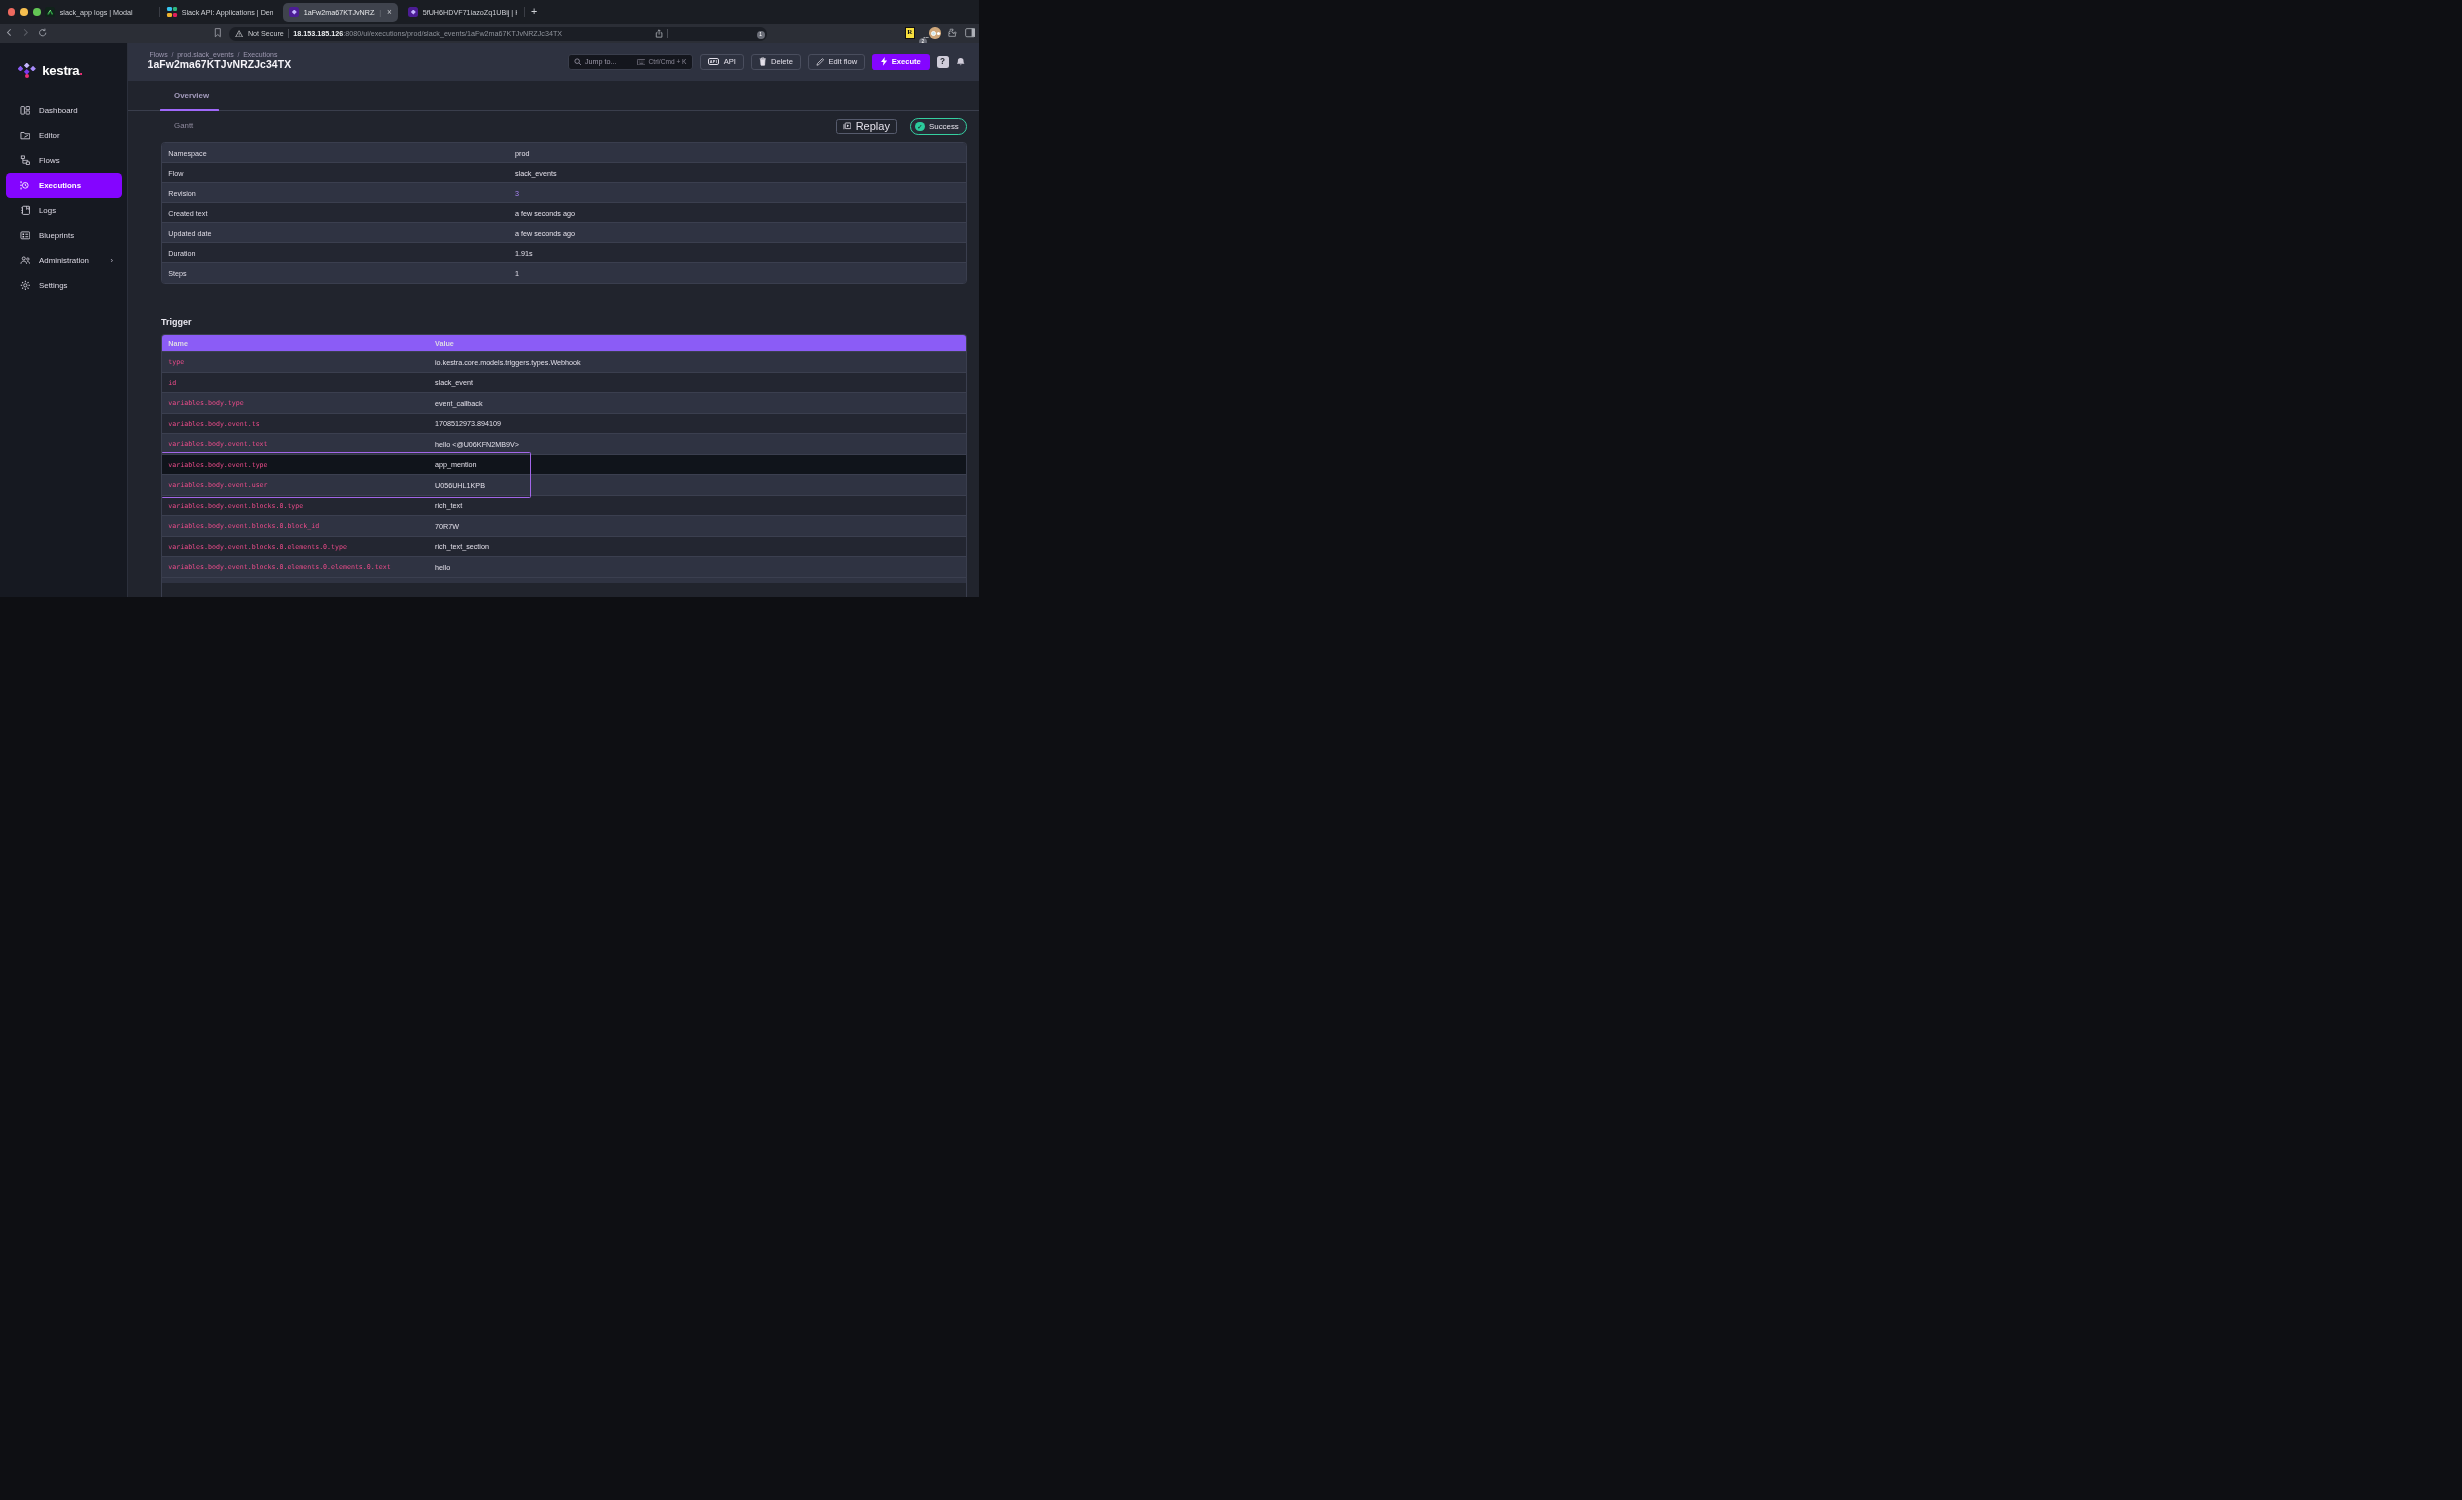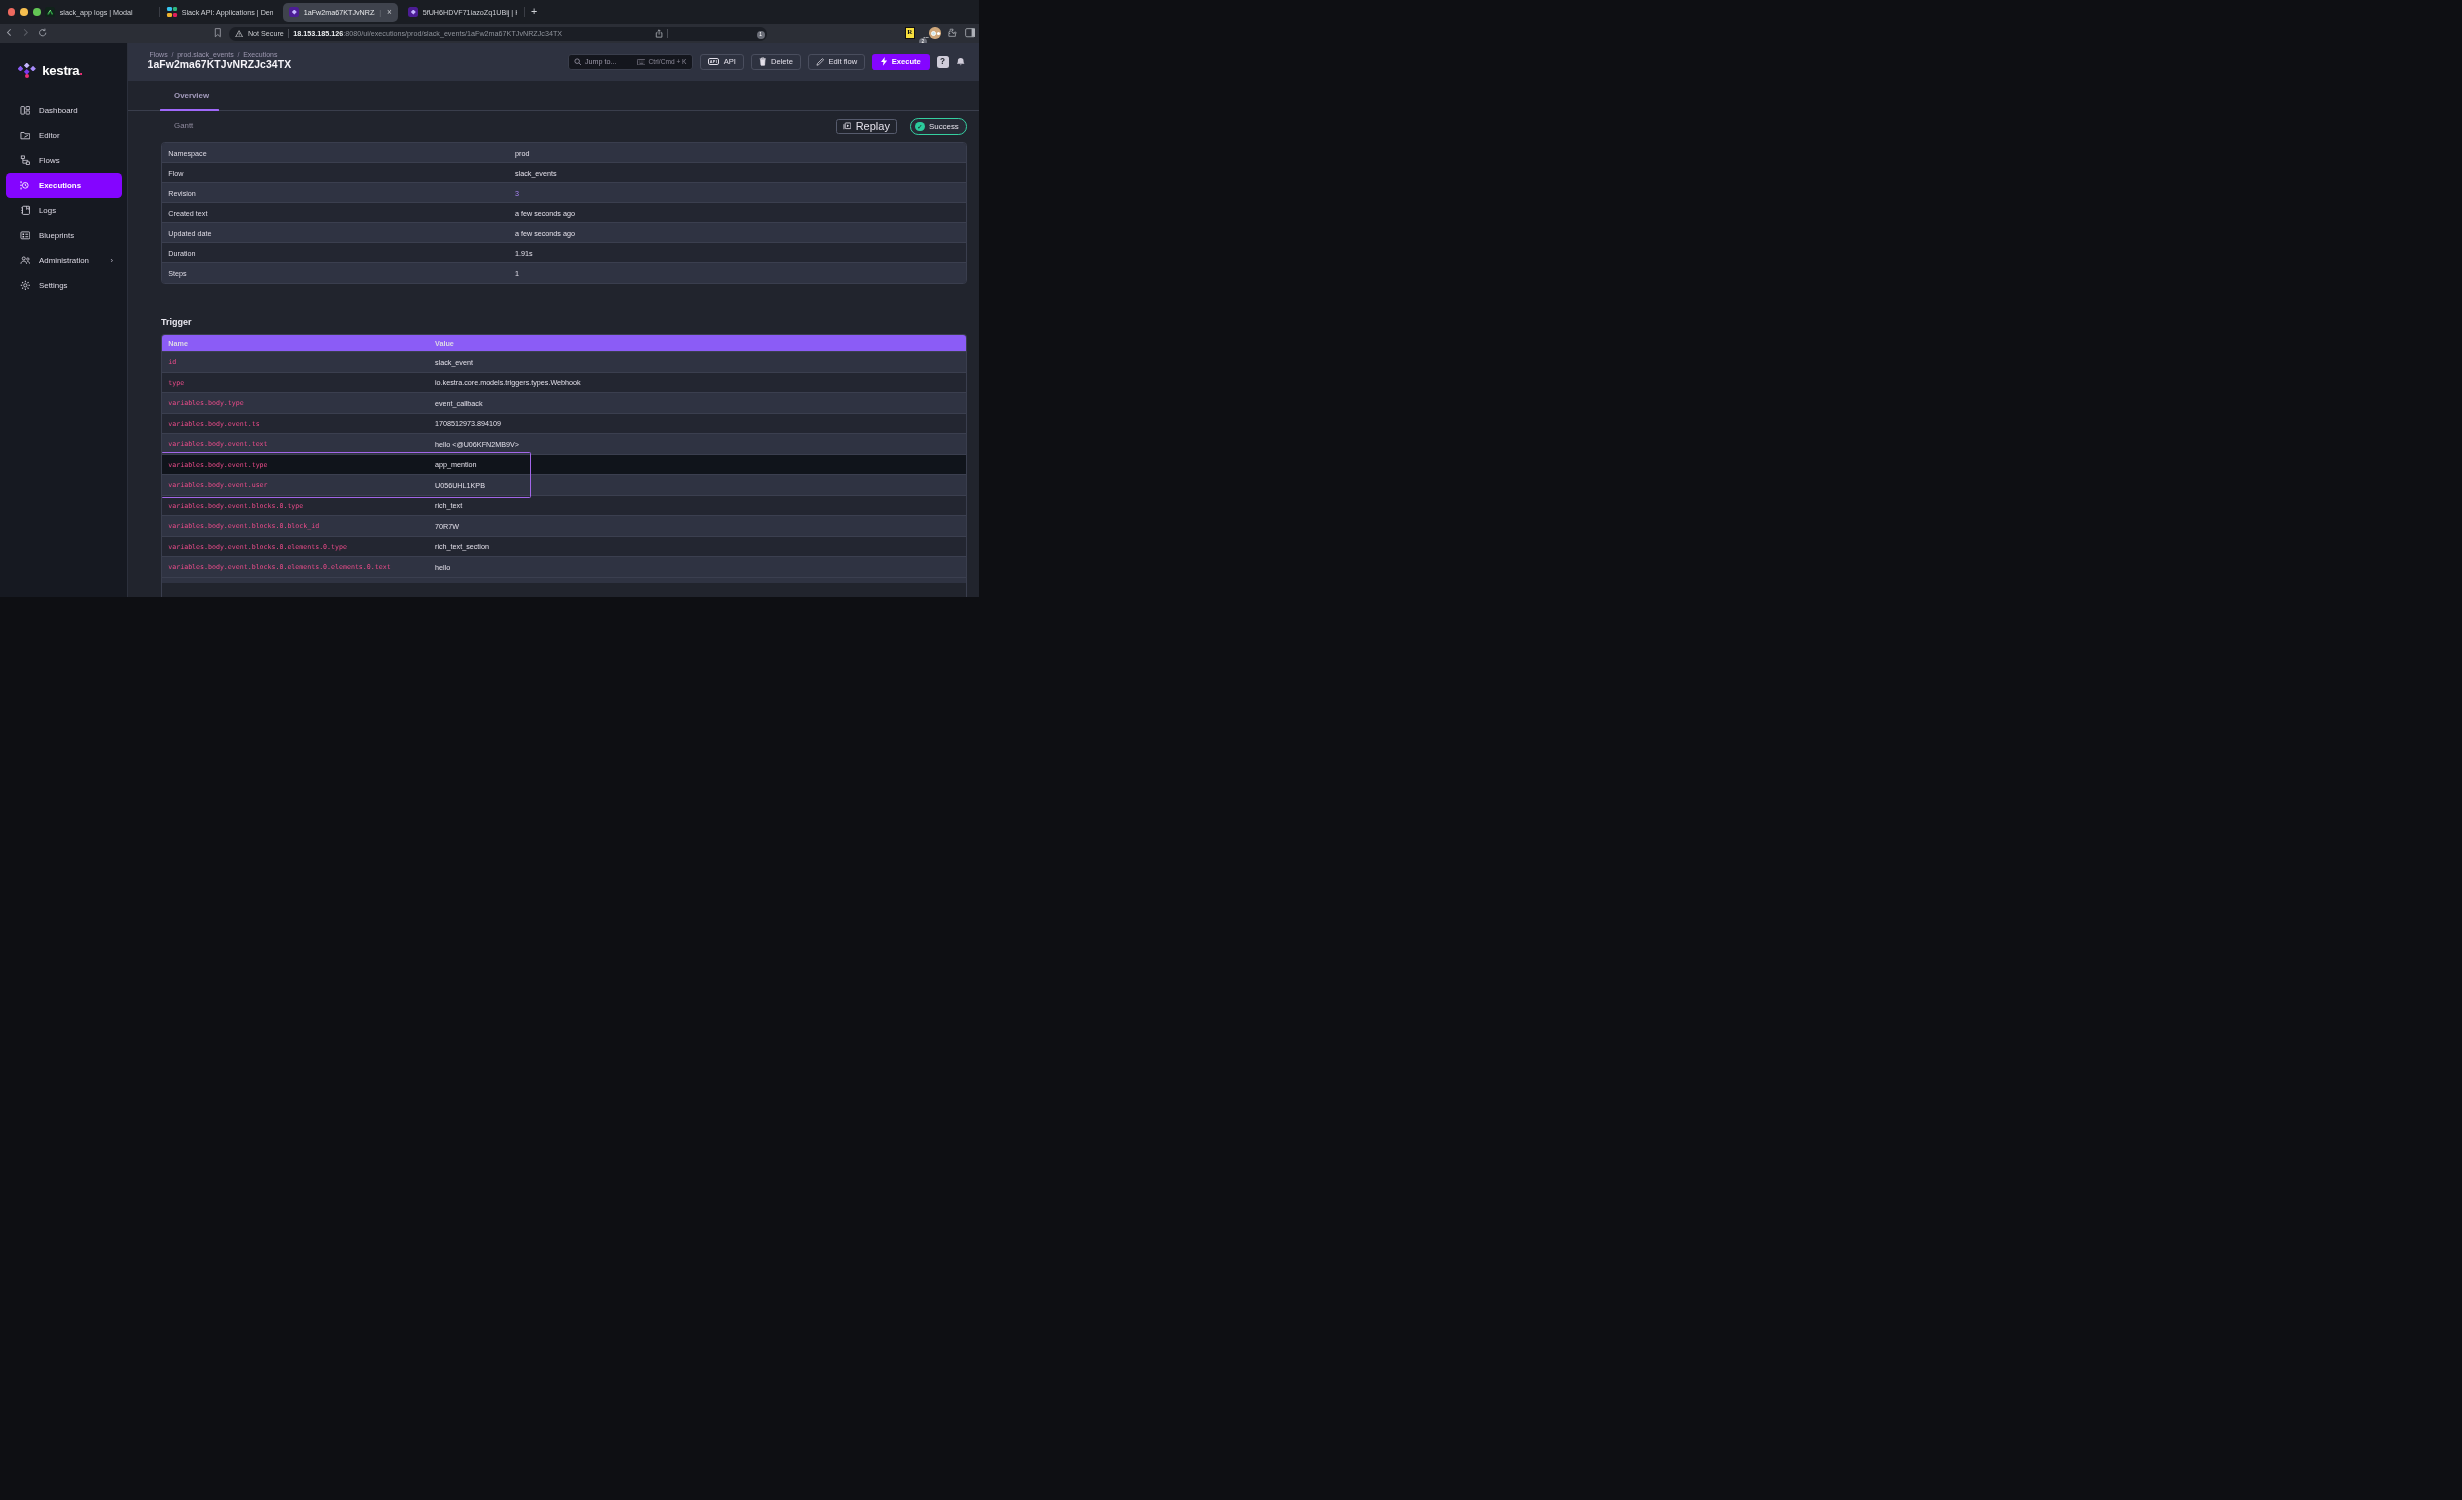--- a/index.html
+++ b/index.html
@@ -456,26 +456,26 @@
 
         <div class="trigger-head">Trigger</div>
 
         <div class="trigtable">
           <div class="thead">
             <span class="hname">Name</span>
             <span class="hvalue">Value</span>
           </div>
           <div class="tbody">
             <div class="trow">
+                <span class="tname">type</span>
+                <span class="tval">io.kestra.core.models.triggers.types.Webhook</span>
+              </div>
+            <div class="trow">
                 <span class="tname">id</span>
                 <span class="tval">slack_event</span>
-              </div>
-            <div class="trow">
-                <span class="tname">type</span>
-                <span class="tval">io.kestra.core.models.triggers.types.Webhook</span>
               </div>
             <div class="trow">
                 <span class="tname">variables.body.type</span>
                 <span class="tval">event_callback</span>
               </div>
             <div class="trow">
                 <span class="tname">variables.body.event.ts</span>
                 <span class="tval">1708512973.894109</span>
               </div>
             <div class="trow">

